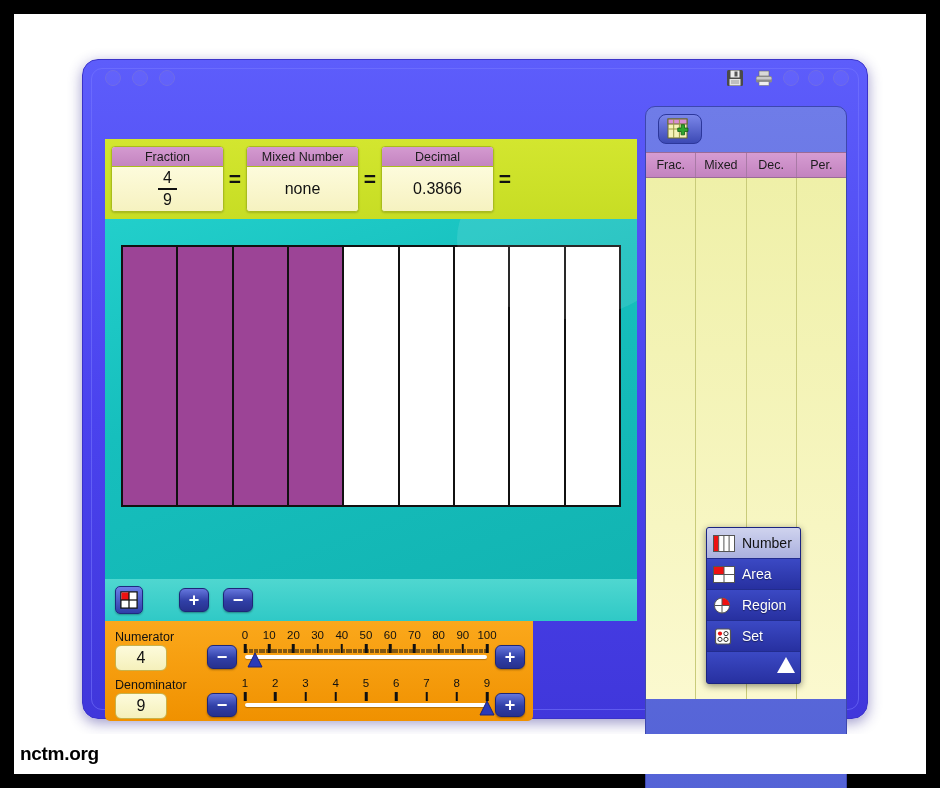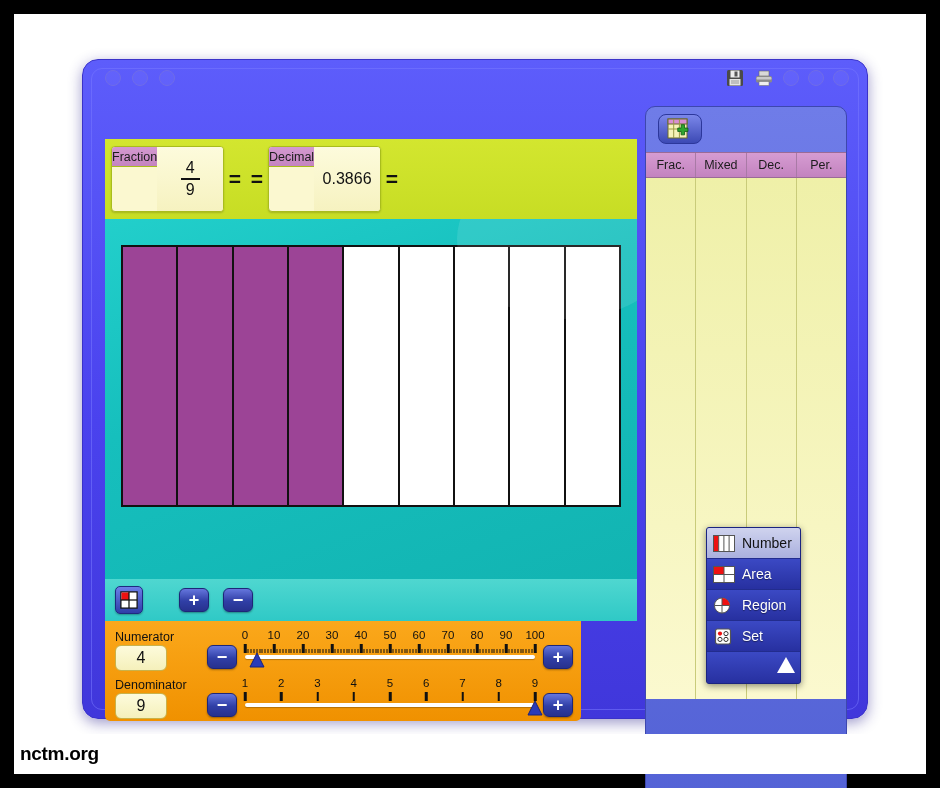--- a/index.html
+++ b/index.html
@@ -89,21 +89,21 @@
     position: absolute; left: 0; top: 33px; width: 532px; height: 80px;
     background: linear-gradient(180deg,#d3e62f 0%,#c7dd24 100%);
     display: flex; align-items: center; padding: 0 6px; gap: 0;
   }
   .vcell {
     width: 113px; height: 66px;
     border-radius: 4px; overflow: hidden;
     border: 1px solid #a9bd1c;
     box-shadow: 0 1px 2px rgba(0,0,0,.18);
     background: #fbf8d0;
-    display: flex; 
+    display: flex; flex-direction: column;
   }
   .vcell-head {
     height: 20px; flex: none;
     background: linear-gradient(180deg,#d49ad0 0%,#c484c0 100%);
     border-bottom: 1px solid #a9bd1c;
     display: flex; align-items: center; justify-content: center;
     font-size: 12.5px; color: #1c1c1c;
   }
   .vcell-body {
     flex: 1; display: flex; align-items: center; justify-content: center;
@@ -154,21 +154,21 @@
     width: 30px; height: 24px; border-radius: 6px;
     background: linear-gradient(180deg,#6576dd 0%,#303fa6 55%,#27318e 100%);
     border: 1px solid #1d2678;
     display: flex; align-items: center; justify-content: center;
     color: #fff; font-size: 18px; font-weight: bold; line-height: 1;
     cursor: pointer; box-shadow: 0 1px 2px rgba(0,0,0,.35);
   }
   .spacer8 { width: 8px; }
 
   .sliders {
-    position: absolute; left: 0; top: 515px; width: 476px; height: 100px;
+    position: absolute; left: 0; top: 515px; width: 428px; height: 100px;
     background: linear-gradient(180deg,#fba81b 0%,#f09100 100%);
     border-radius: 0 0 5px 5px;
     padding: 5px 0 0 0;
   }
   .slider-row { height: 48px; display: flex; align-items: center; position: relative; }
   .sr-label-wrap { width: 96px; padding-left: 10px; }
   .sr-label { font-size: 12.5px; color: #111; display: block; margin-bottom: 1px; }
   .sr-value {
     width: 52px; height: 26px; border-radius: 6px;
     background: linear-gradient(180deg,#fdfbdc 0%,#f5f0bb 100%);
@@ -317,20 +317,24 @@
             <div class="vcell-head">Fraction</div>
             <div class="vcell-body">
               <span class="frac">
                 <span class="frac-num">4</span>
                 <span class="frac-bar"></span>
                 <span class="frac-den">9</span>
               </span>
             </div>
           </div>
           <div class="eq">=</div>
+          <div class="vcell">
+            <div class="vcell-head">Mixed Number</div>
+            <div class="vcell-body">none</div>
+          </div>
           <div class="eq">=</div>
           <div class="vcell">
             <div class="vcell-head">Decimal</div>
             <div class="vcell-body">0.3866</div>
           </div>
           <div class="eq">=</div>
         </div>
 
         <div class="workarea">
           <div class="bars" id="bars">

